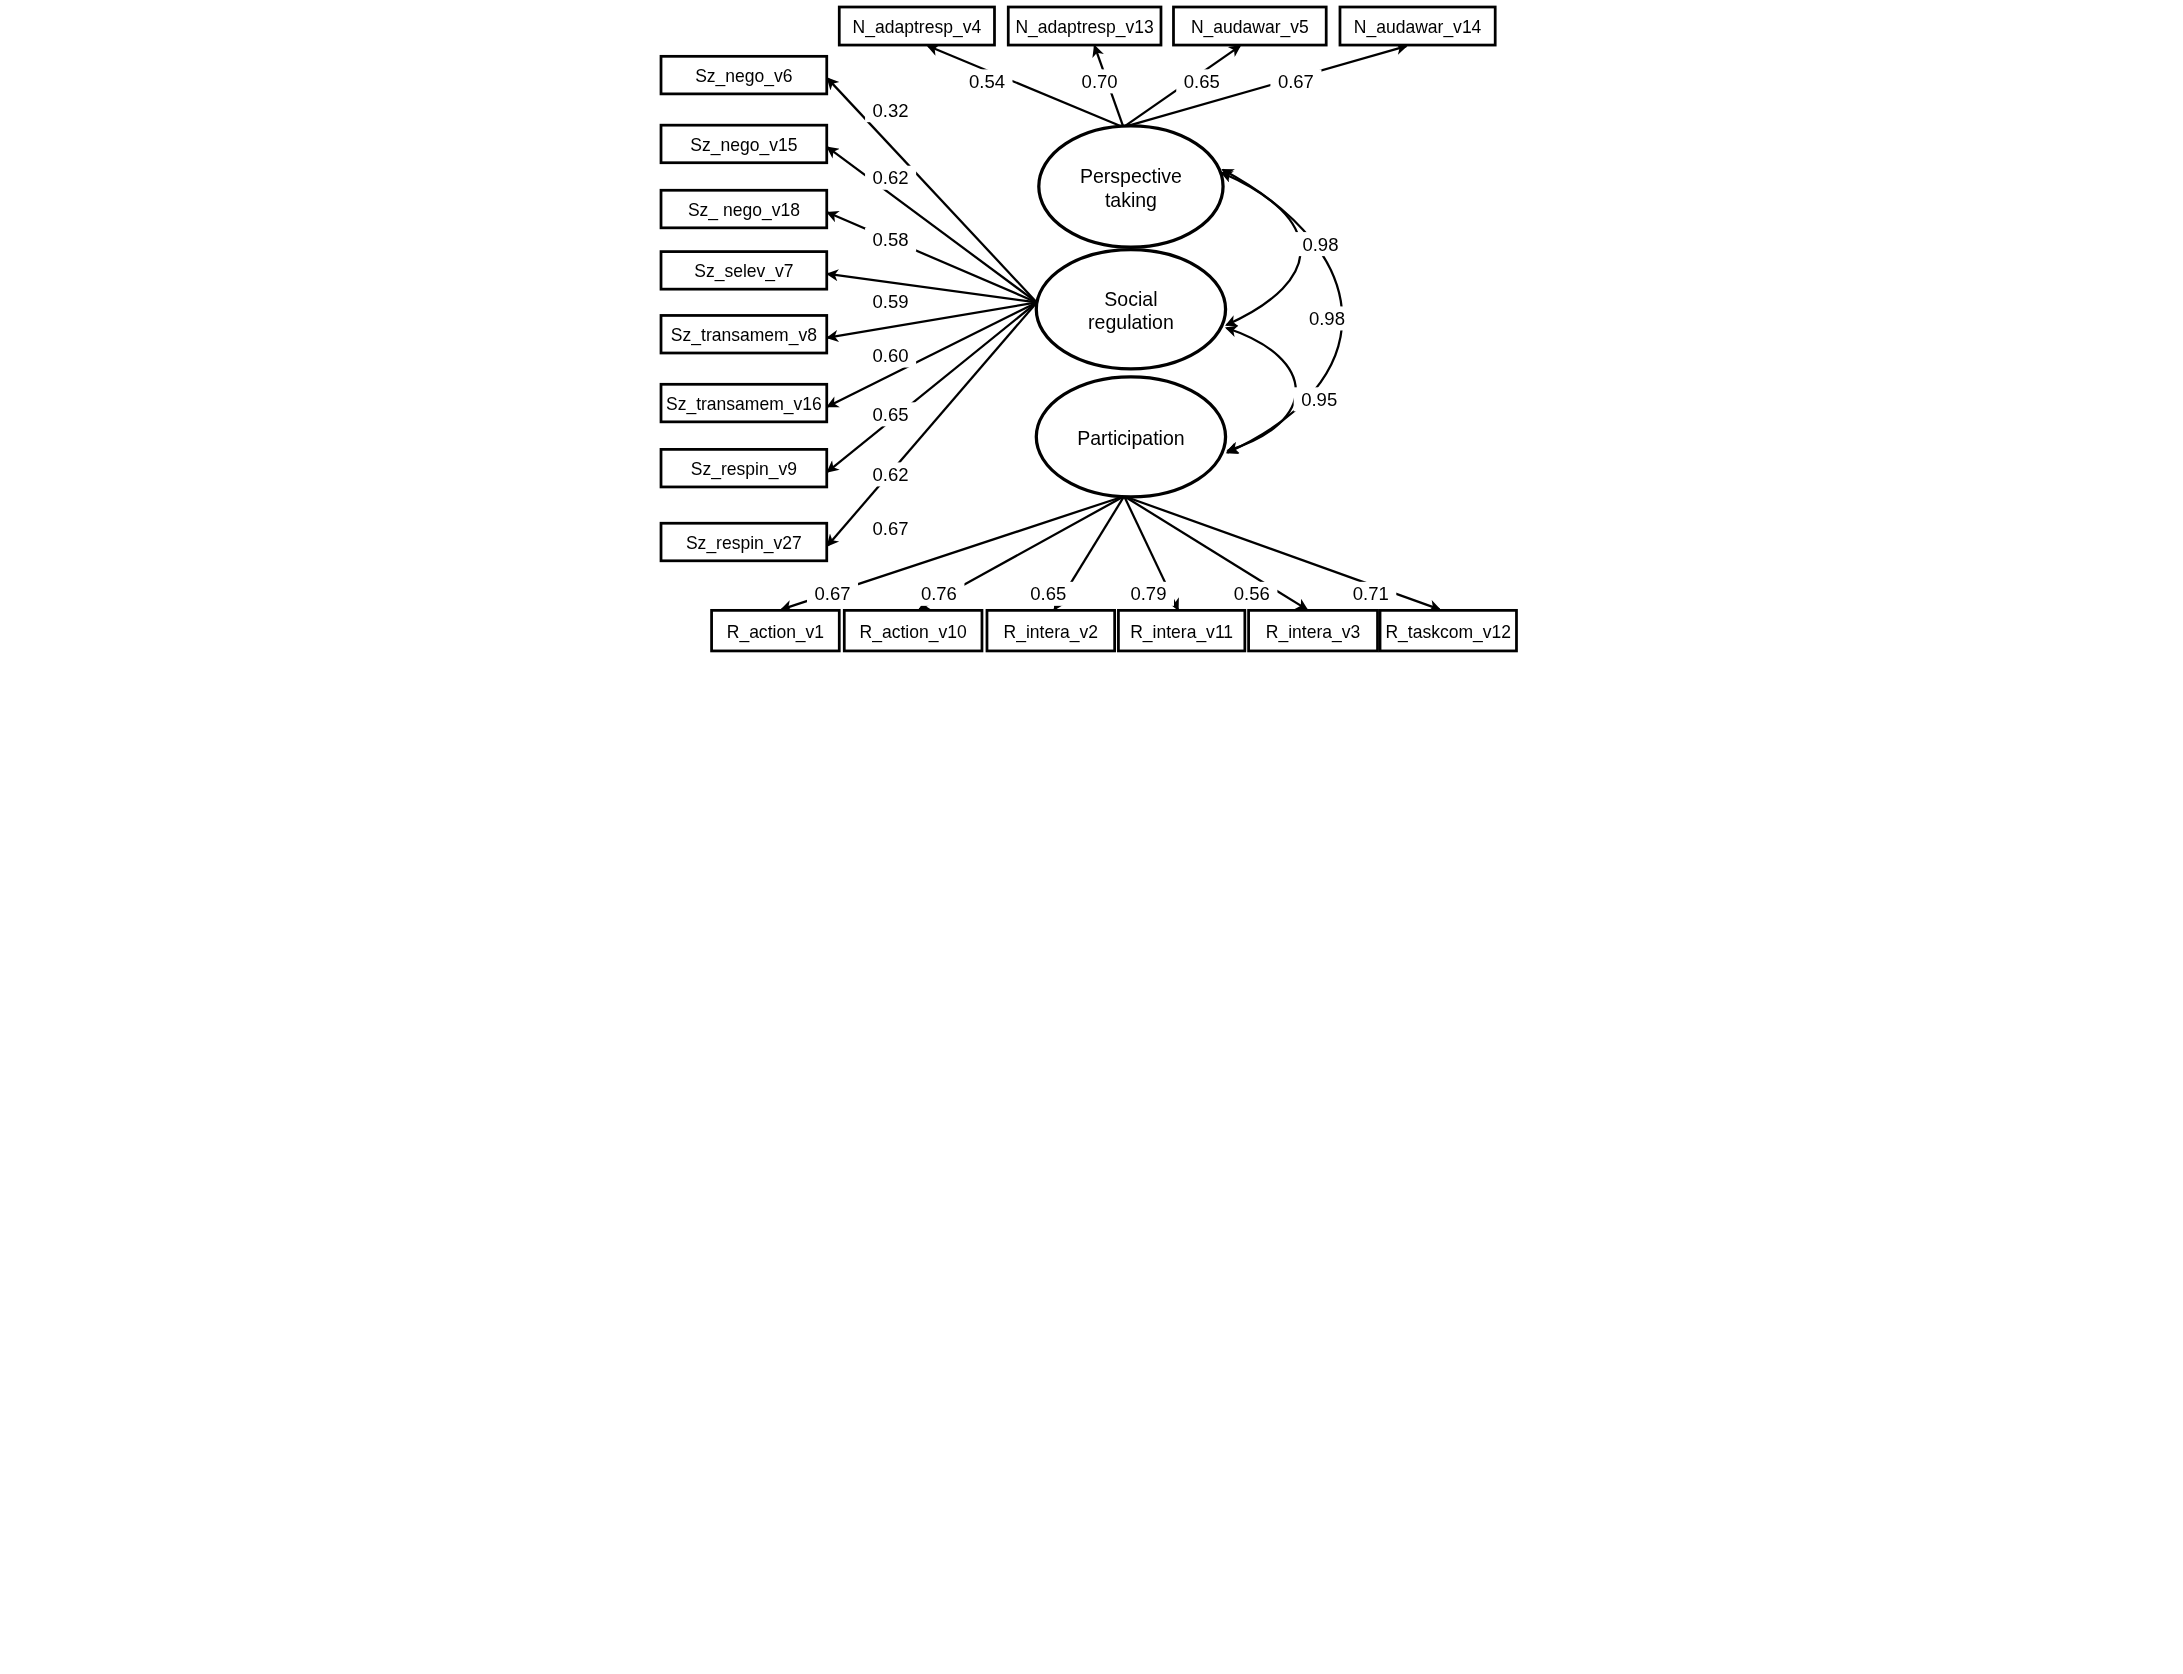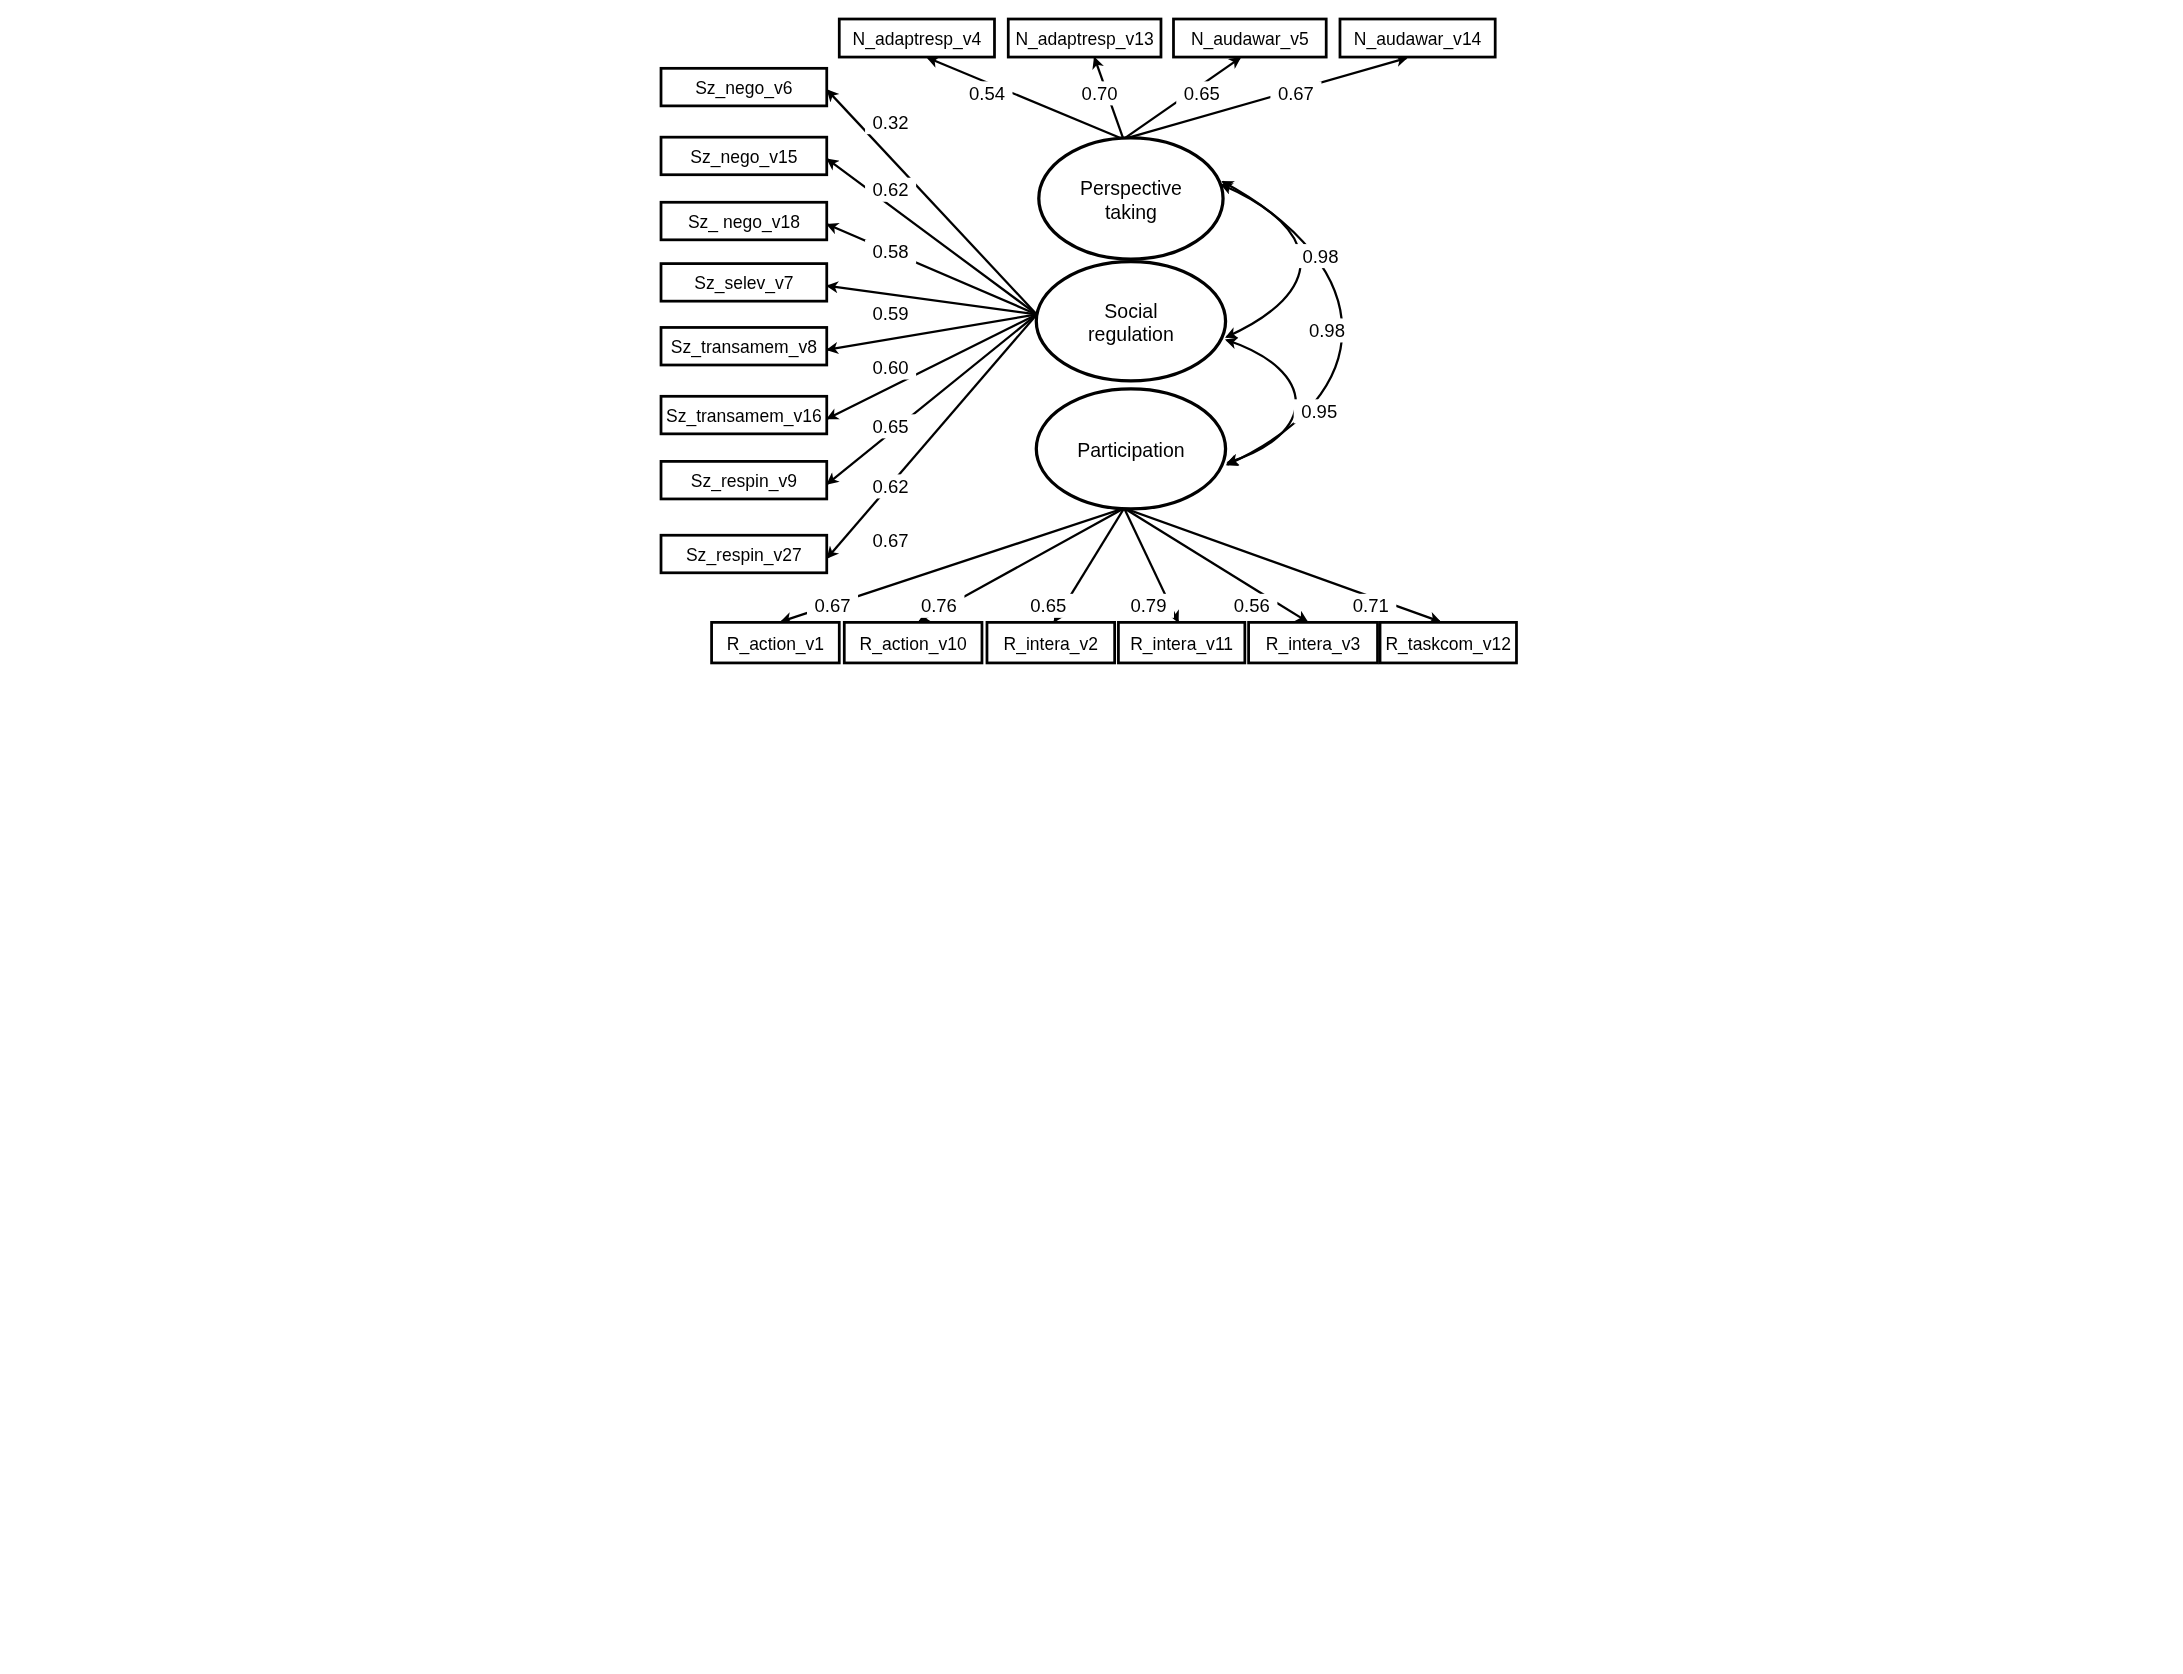--- a/index.html
+++ b/index.html
@@ -4,21 +4,21 @@
 <style>
   html, body {
     margin: 0;
     padding: 0;
     background: #ffffff;
     font-family: "Liberation Sans", "DejaVu Sans", sans-serif;
   }
   .figure-wrap {
     width: 100%;
     max-width: 875px;
-    margin: 12px auto;
+    margin: 0 auto;
     background: #3b82f6;
   }
   svg {
     display: block;
     width: 100%;
     height: auto;
     background: #ffffff;
   }
   svg text {
     font-family: "Liberation Sans", "DejaVu Sans", sans-serif;

